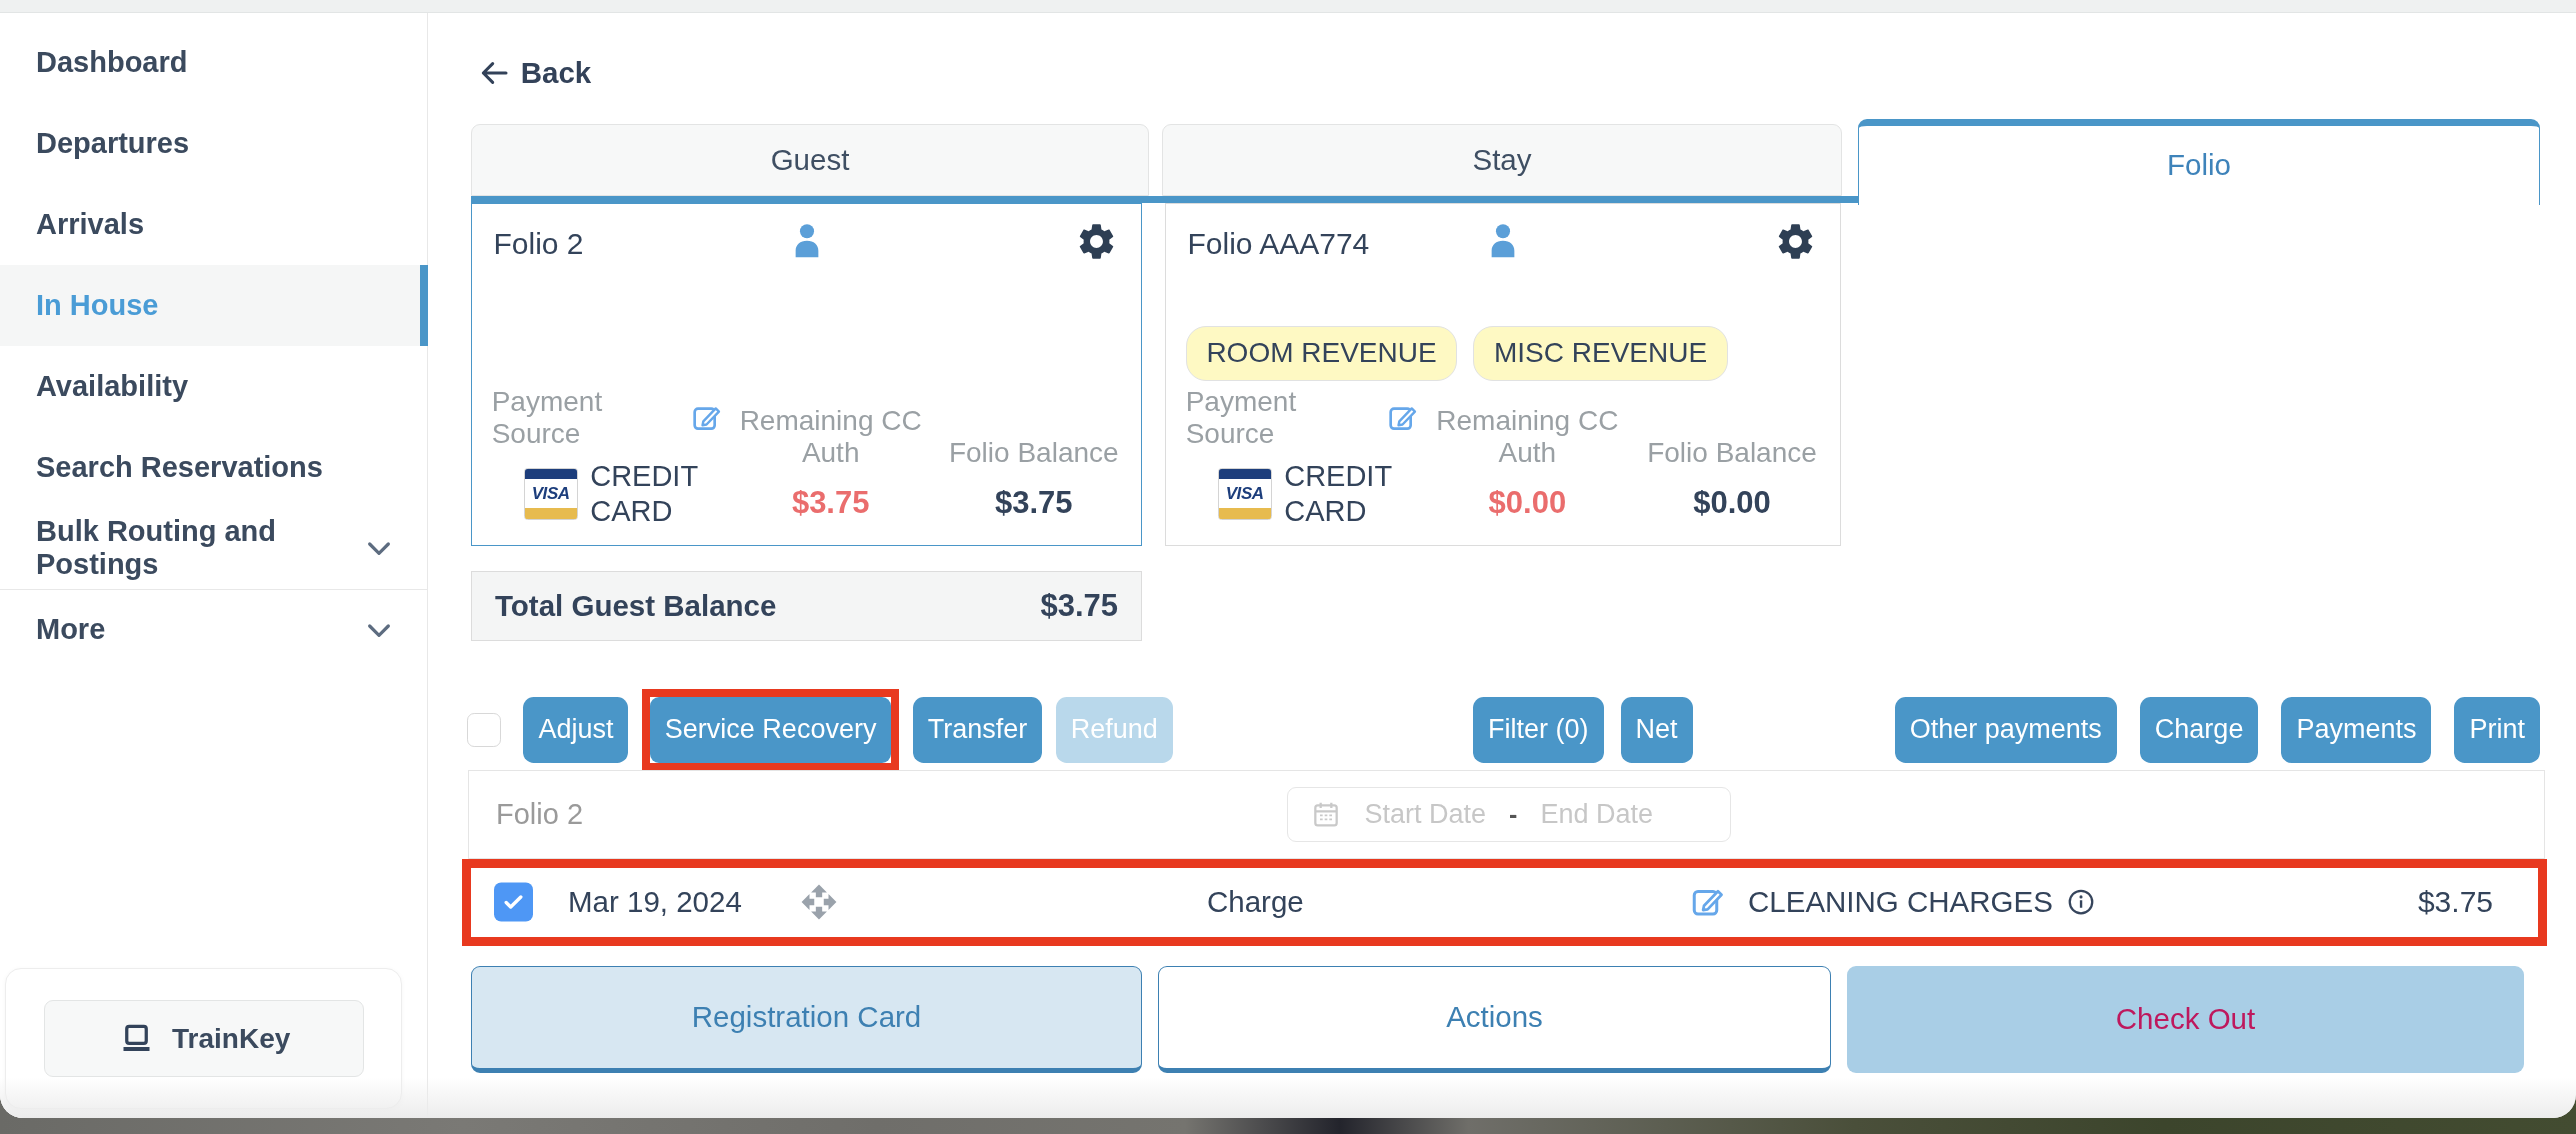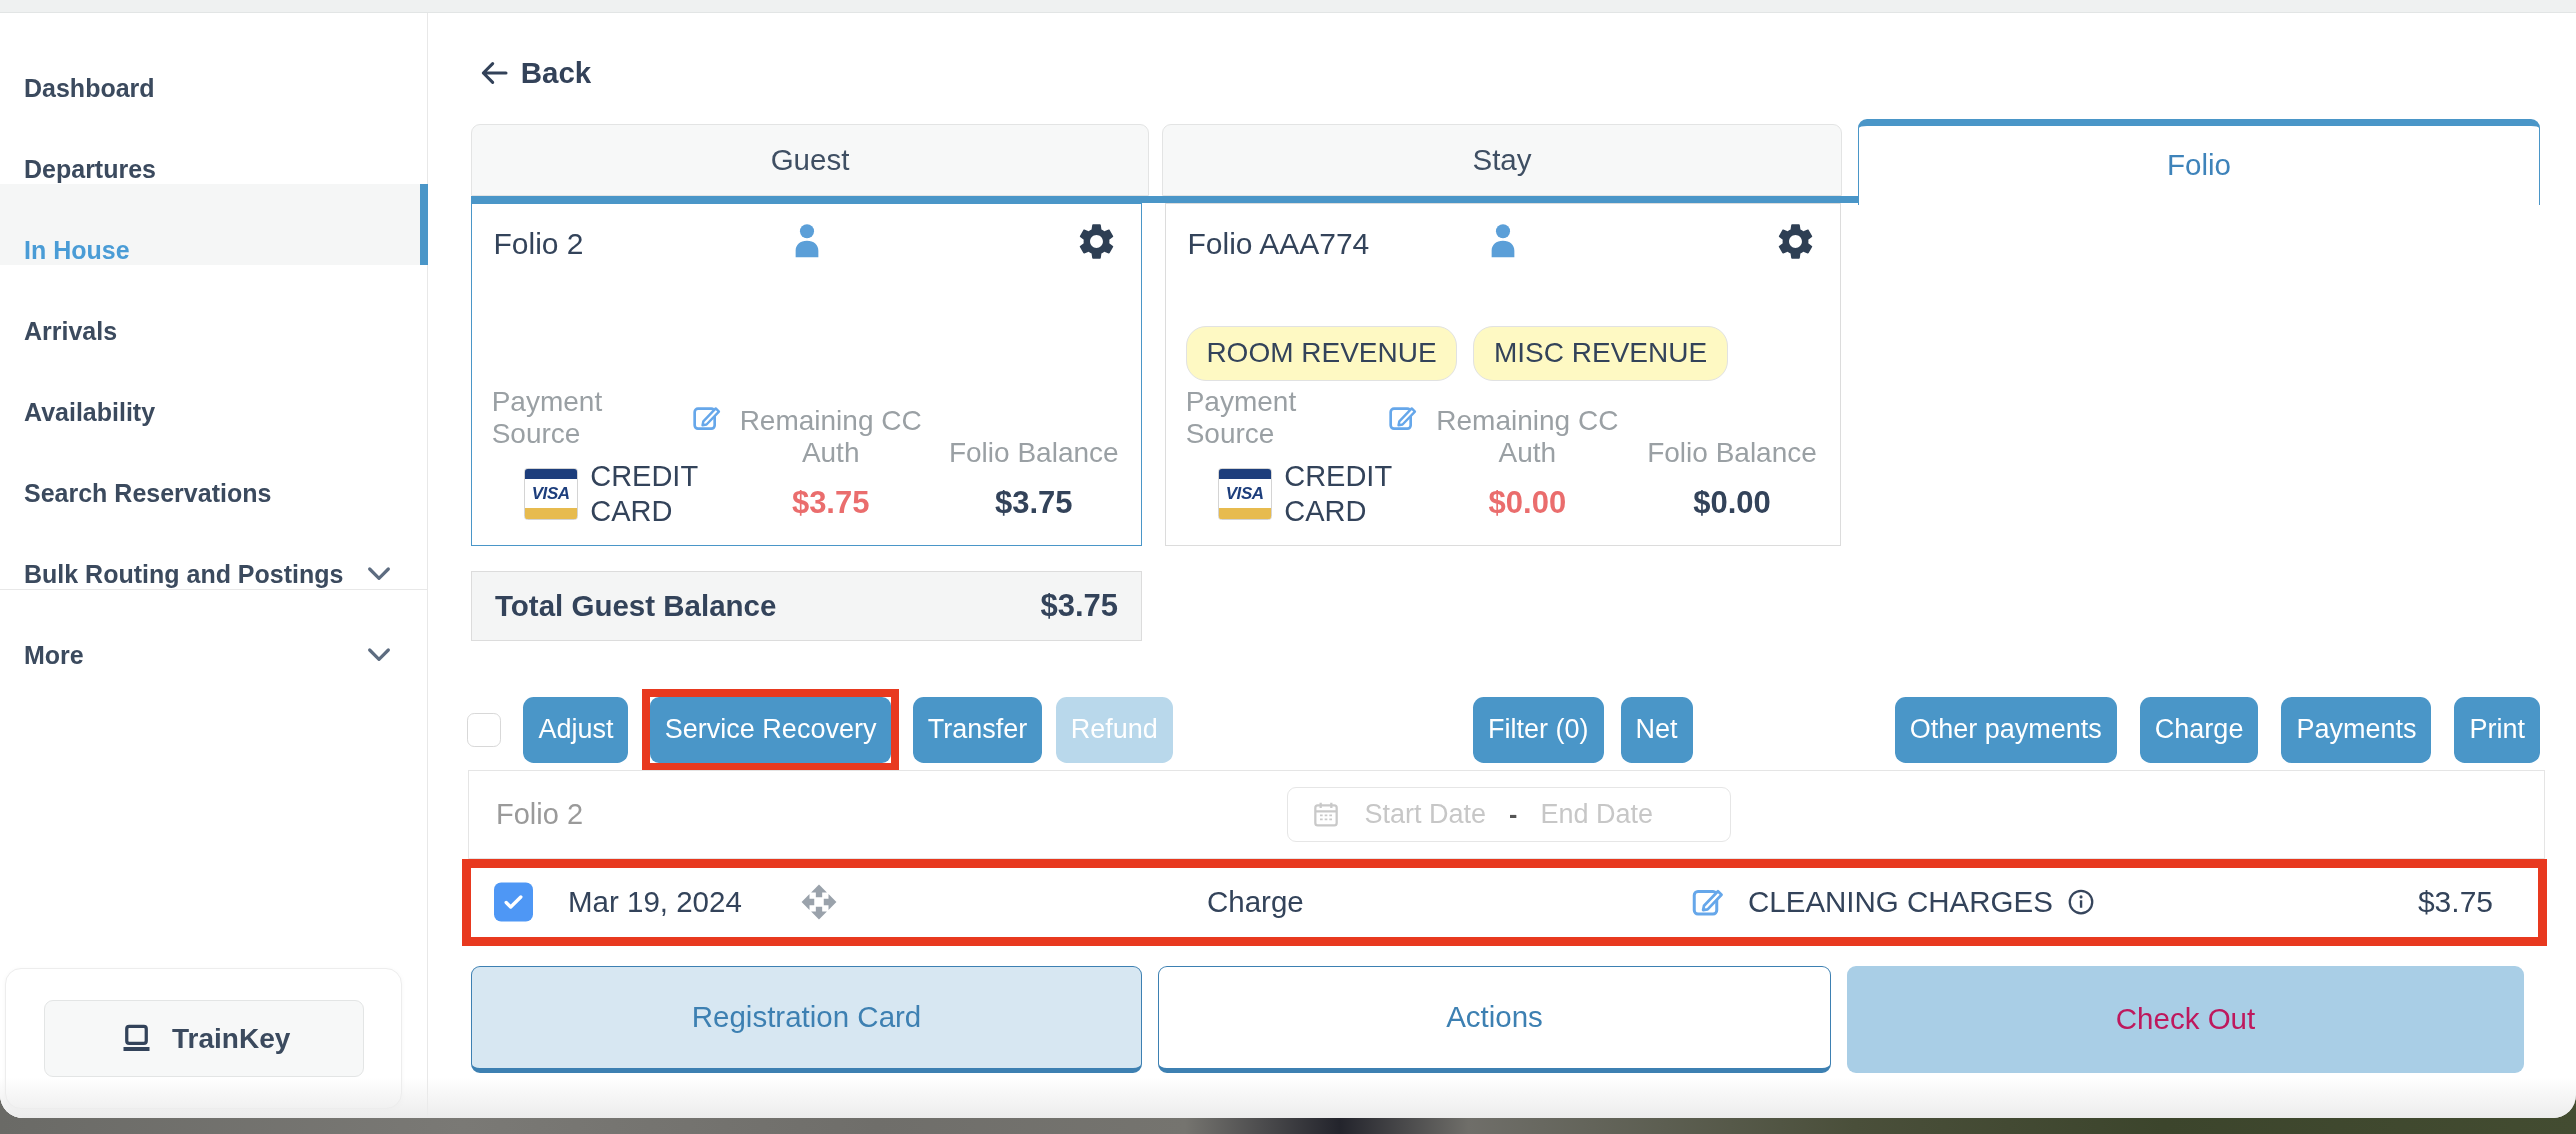--- a/index.html
+++ b/index.html
@@ -8,22 +8,22 @@
     background:linear-gradient(90deg,#6a6a66 0%,#7a7975 18%,#6f6e6a 34%,#75746f 46%,#23242c 52%,#6f6e69 57%,#4a4f3a 72%,#3c452c 84%,#434c31 100%); }
   .app { position:absolute; left:0; top:0; right:0; height:1118px; background:#fff;
     border-radius:0 0 23px 23px; overflow:hidden; }
   .app::after { content:""; position:absolute; left:0; right:0; bottom:0; height:41px;
     background:linear-gradient(rgba(255,255,255,0),#ececec); pointer-events:none; }
   .top-strip { height:12.5px; background:#eff1f1; border-bottom:0.9px solid #e2e5e5; }
 
   
   .sidebar { position:absolute; left:0; top:12.5px; bottom:0; width:428px; background:#fff; border-right:0.9px solid #e8e8e8; }
   .nav { padding-top:9px; }
-  .nav-item { position:relative; height:81px; display:flex; align-items:flex-end; padding:0 32px 0 24px;
-    font-size:25px; font-weight:700; color:#3b4a5e; cursor:pointer; }
+  .nav-item { position:relative; height:81px; display:flex; align-items:center; padding:0 32px 0 36px;
+    font-size:29px; font-weight:700; color:#3b4a5e; cursor:pointer; }
   .nav-item.active { background:#f5f6f6; color:#4a9cd6; }
   .nav-item.active::after { content:""; position:absolute; right:-0.9px; top:0; bottom:0; width:8px; background:#4a96c8; }
   .nav-item .chev { margin-left:auto; display:flex; }
   .nav-divider { height:0.9px; background:#e8e8e8; }
   .trainkey-card { position:absolute; left:5.4px; right:25px; bottom:9px; height:141px; border:0.9px solid #ededed;
     border-radius:16px; display:flex; align-items:center; justify-content:center; box-shadow:0 1.8px 5.4px rgba(0,0,0,.04); background:#fff; }
   .trainkey-btn { width:320px; height:77px; background:#f7f8f8; border:0.9px solid #e3e5e5; border-radius:9px;
     display:flex; align-items:center; justify-content:center; gap:16px; font-size:28px; font-weight:700; color:#3b4a5e; cursor:pointer; font-family:inherit; }
 
   
@@ -113,25 +113,25 @@
     <div class="top-strip"></div>
 
     <aside class="sidebar">
       <nav class="nav">
         <div class="nav-item">
           <span>Dashboard</span>
         </div>
         <div class="nav-item">
           <span>Departures</span>
         </div>
+        <div class="nav-item">
+          <span>Arrivals</span>
+        </div>
         <div class="nav-item active">
           <span>In House</span>
-        </div>
-        <div class="nav-item">
-          <span>Arrivals</span>
         </div>
         <div class="nav-item">
           <span>Availability</span>
         </div>
         <div class="nav-item">
           <span>Search Reservations</span>
         </div>
         <div class="nav-item">
           <span>Bulk Routing and Postings</span>
           <span class="chev">

